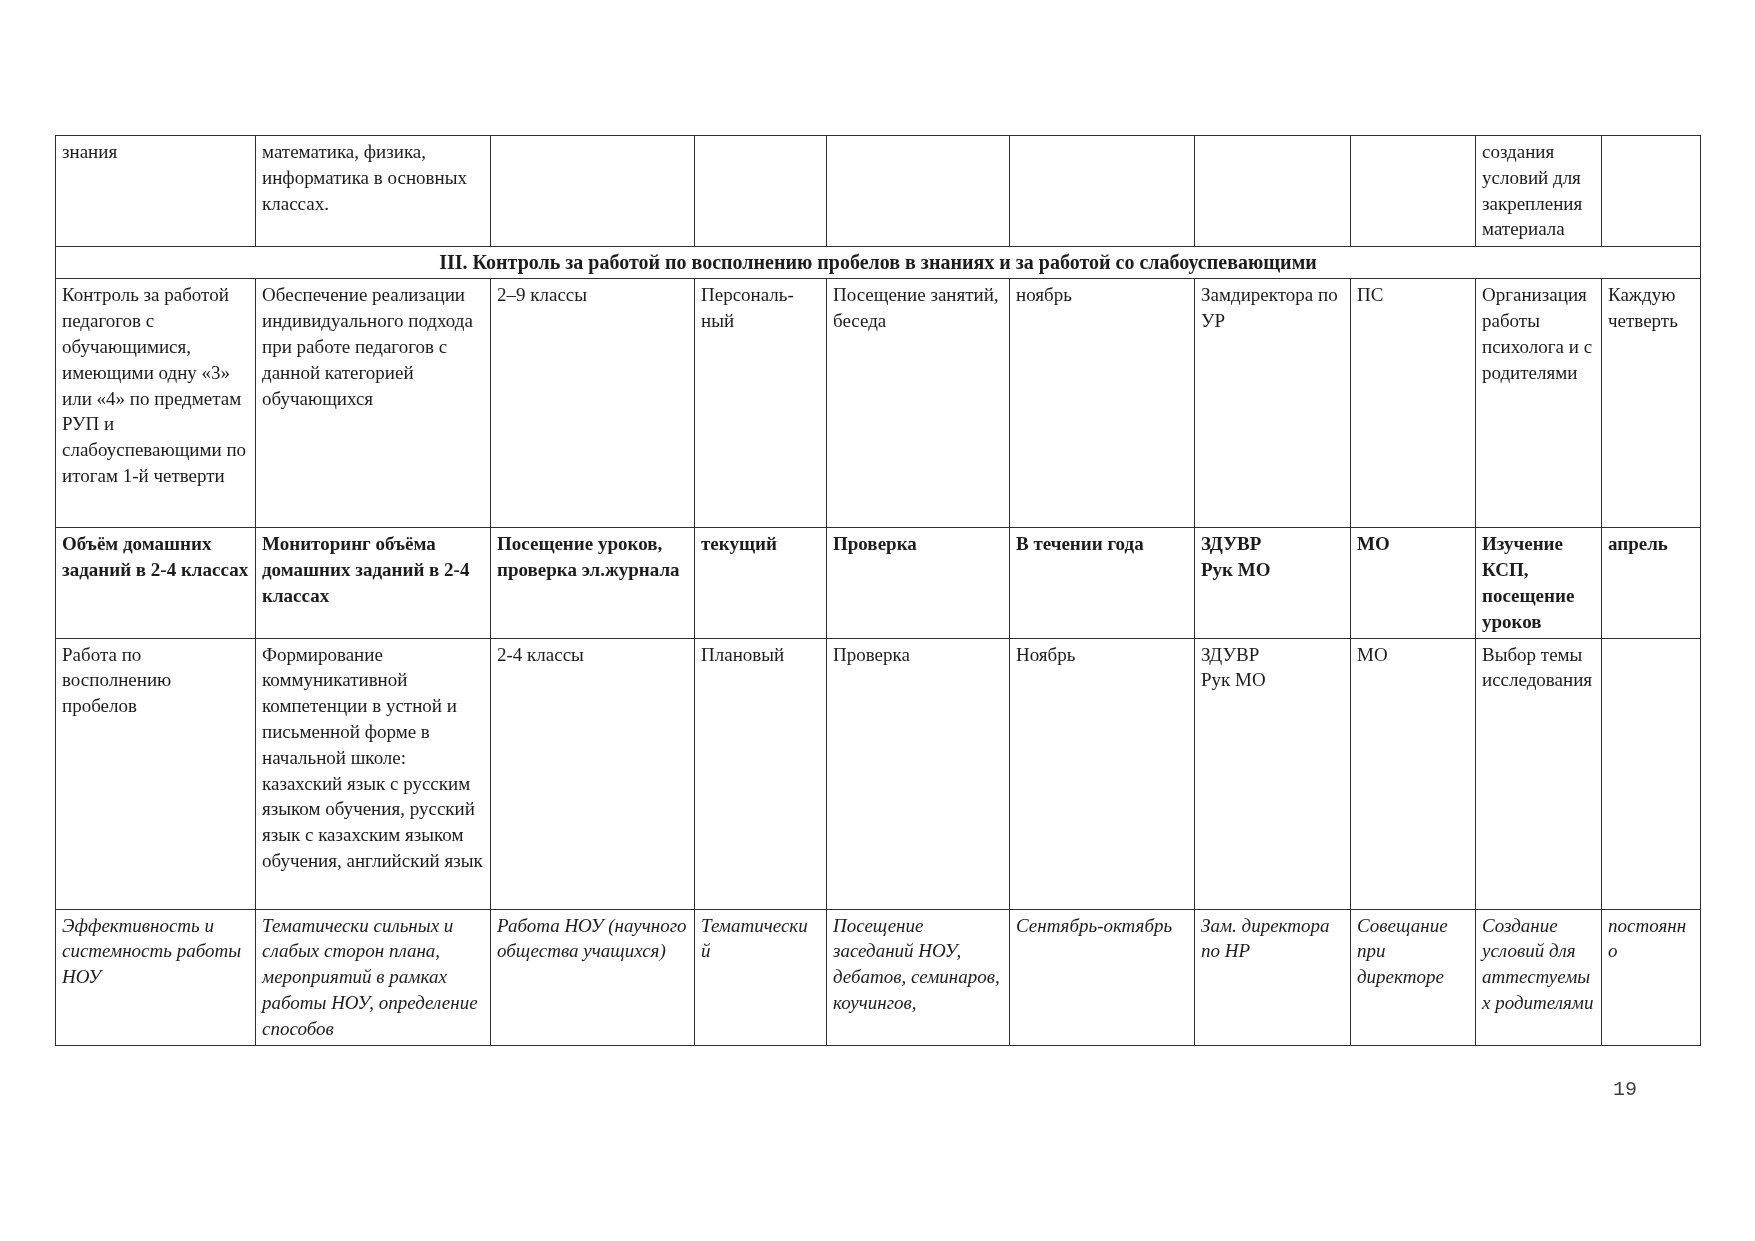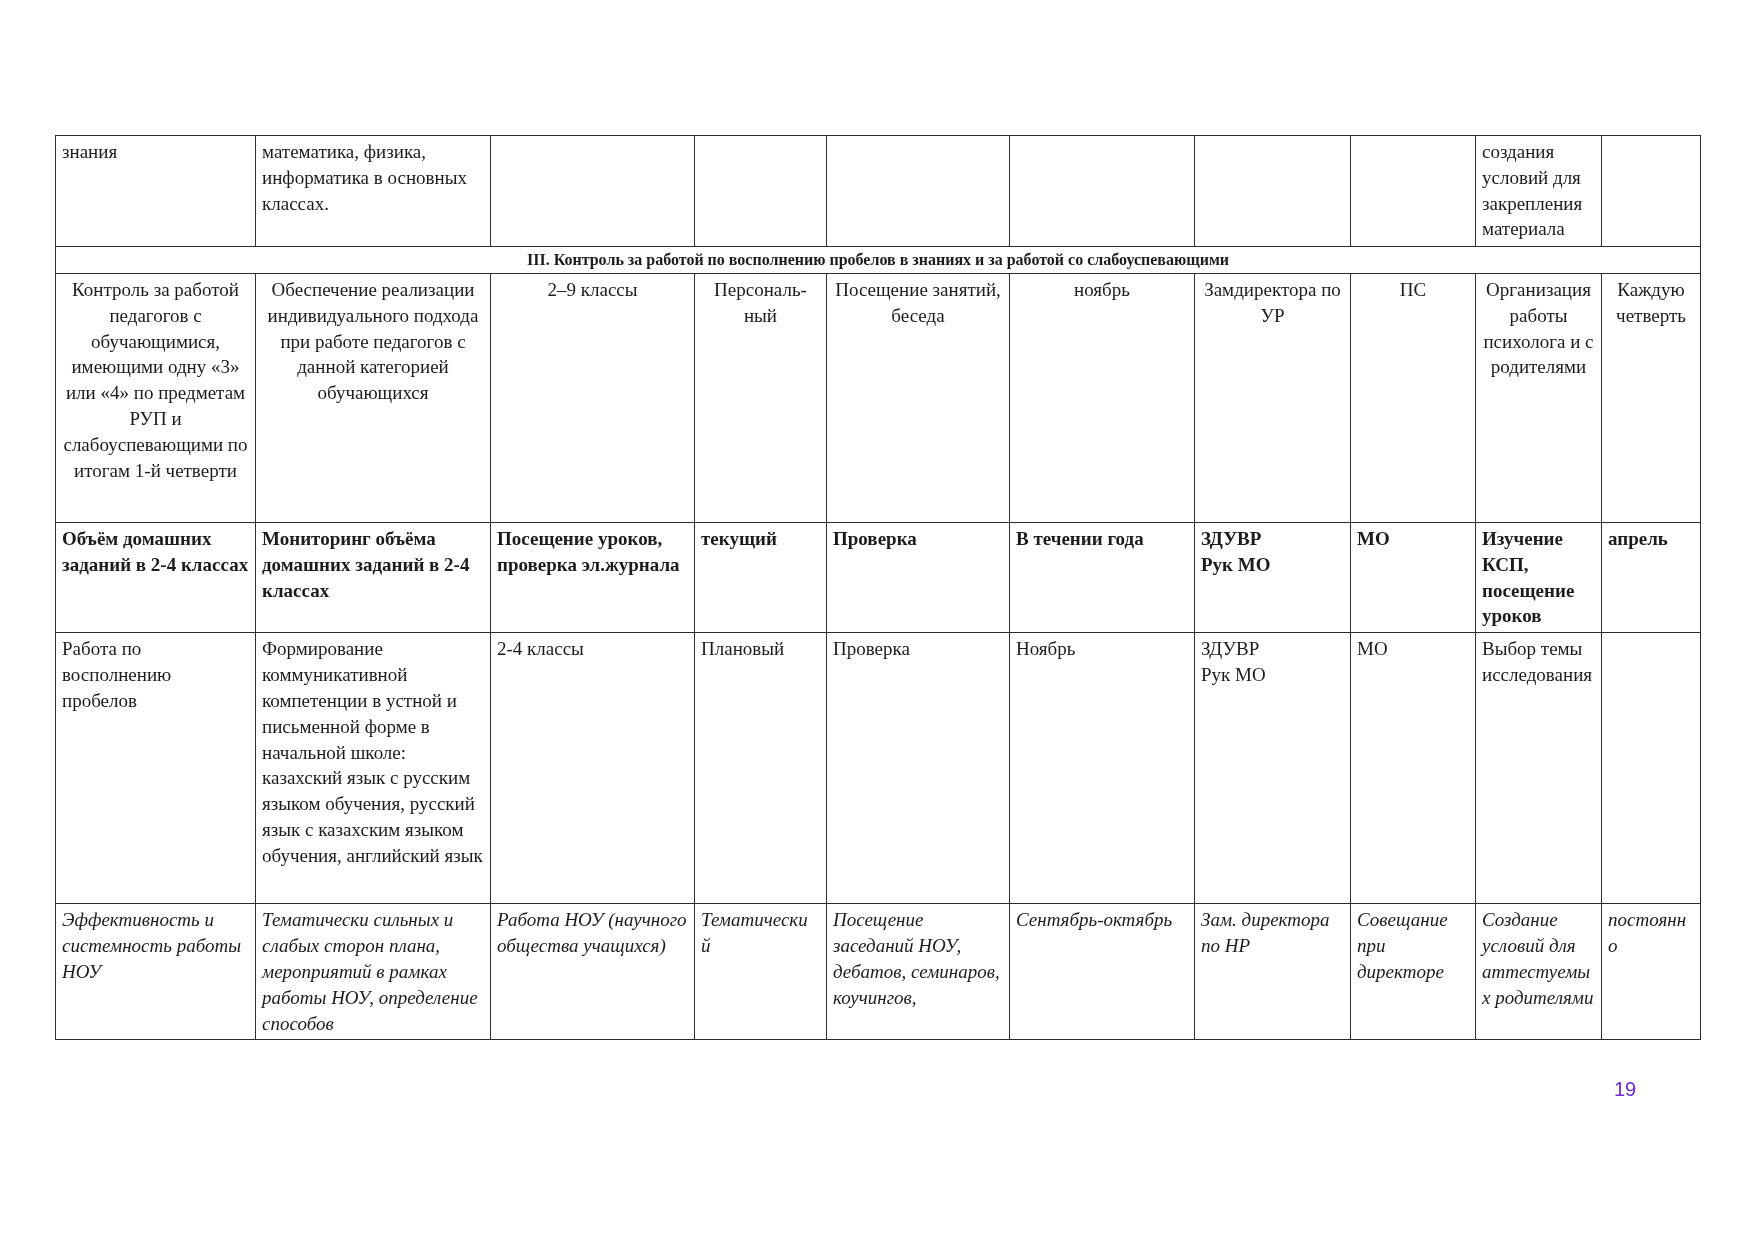--- a/index.html
+++ b/index.html
@@ -28,42 +28,42 @@
     border: 1px solid #2f2f2f;
     vertical-align: top;
     padding: 3px 6px 3px 6px;
     font-size: 19px;
     line-height: 1.36;
     white-space: pre-line;
     overflow: hidden;
     word-wrap: break-word;
   }
   tr.r-cont td  { height: 104px; }
-  tr.r-b td     { height: 242px; text-align: center; }
+  tr.r-b td     { height: 242px; }
   tr.r-c td     { height: 98px; font-weight: bold; }
   tr.r-d td     { height: 264px; }
   tr.r-e td     { height: 123px; font-style: italic; }
   tr.r-sec td {
     height: 22px;
     text-align: center;
     font-weight: bold;
-    font-size: 16px;
+    font-size: 20px;
     padding: 2px 4px;
     white-space: normal;
     margin-top: 12px;
   }
   .pagenum {
     position: absolute;
     left: 1600px;
     top: 1078px;
     width: 50px;
     text-align: center;
-    font-family: Liberation Sans, sans-serif;
+    font-family: Liberation Mono, monospace;
     font-size: 20px;
-    color: #6d28d9;
+    color: #404040;
   }
 </style>
 </head>
 <body>
 
 <div class="page">
 
   <table class="plan">
     <colgroup>
       <col style="width:200px">

